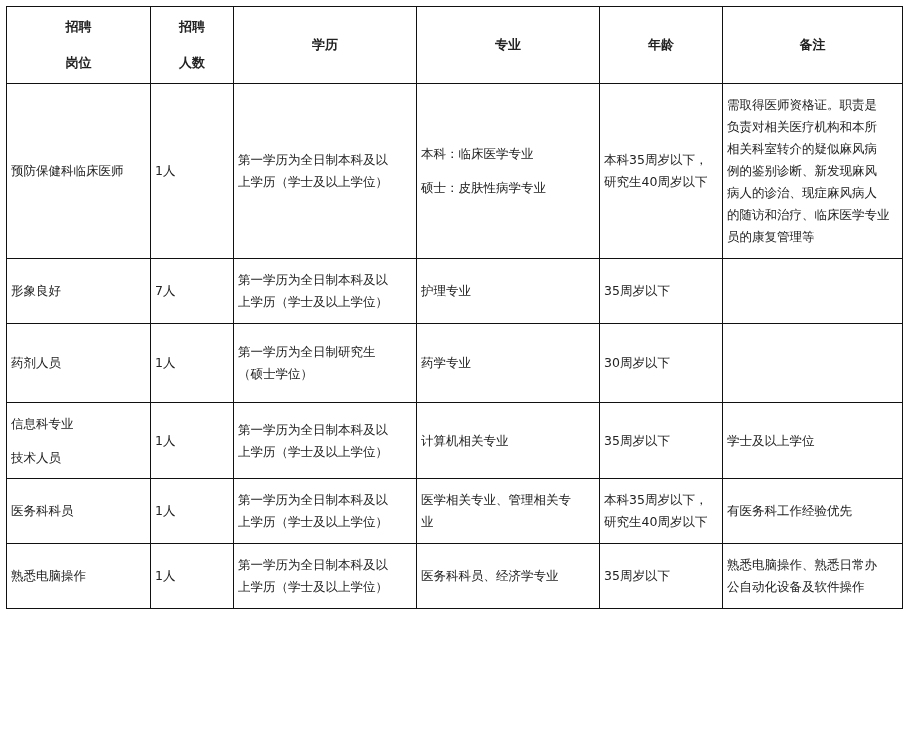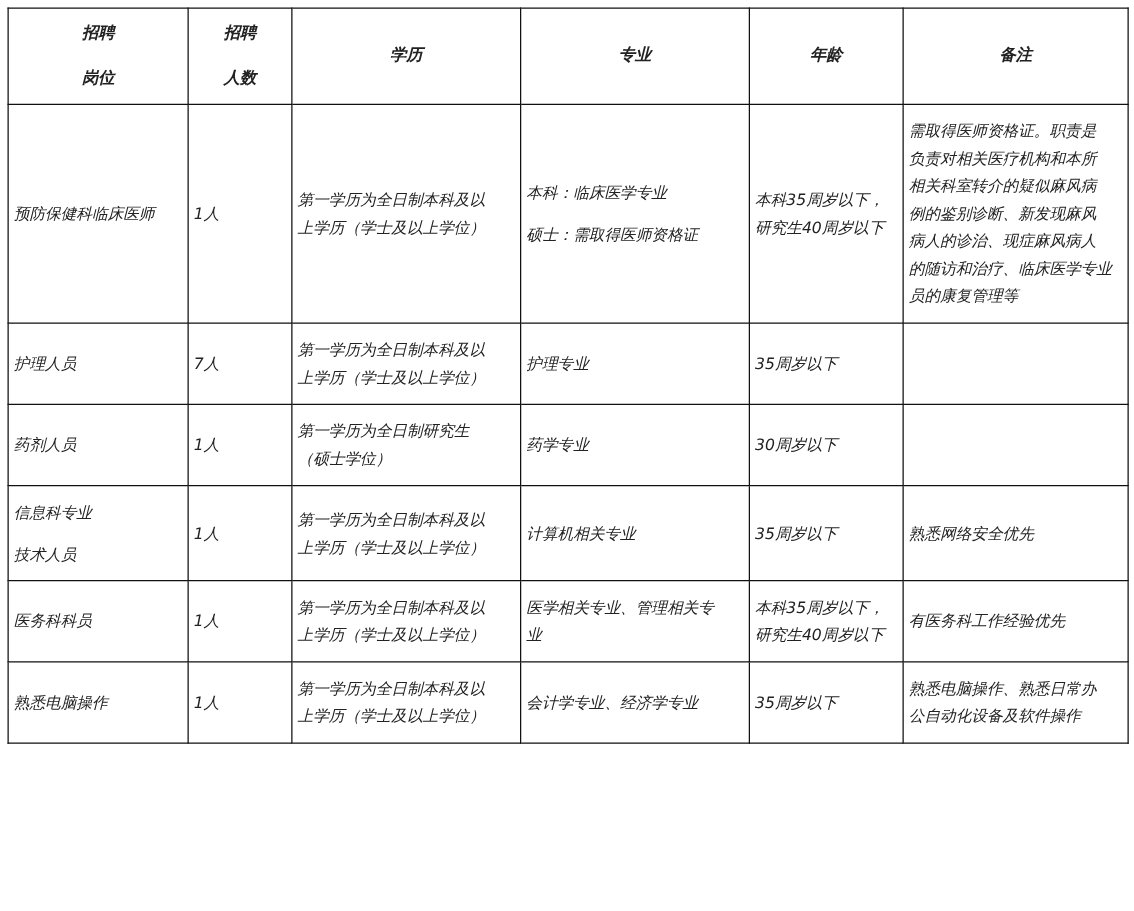--- a/index.html
+++ b/index.html
@@ -1,21 +1,21 @@
 <!DOCTYPE html>
 <html><head>
 <meta charset="utf-8">
 <style>
   html, body { margin: 0; padding: 0; background: #ffffff; }
   body { width: 907px; height: 729px; position: relative; overflow: hidden;
          font-family: "DejaVu Sans", "Liberation Sans", sans-serif; color: #222; }
   table { position: absolute; left: 6px; top: 6px; border-collapse: collapse;
           table-layout: fixed; width: 896px; }
   td, th { border: 1.5px solid #111; vertical-align: middle;
-           font-size: 12.5px; line-height: 22px; padding: 0 4px; overflow: hidden; font-style: italic; }
+           font-size: 12.5px; line-height: 22px; padding: 0 4px; overflow: hidden; }
   th { font-weight: bold; font-size: 13px; line-height: 36px; color: #222; }
   .cell-line { display: block; }
   .gap-lines .cell-line { line-height: 34px; }
 </style>
 </head>
 <body>
 
 <table>
   <colgroup>
     <col style="width:144px">
@@ -56,56 +56,56 @@
         </td>
         <td>
           <span class="cell-line">1人</span>
         </td>
         <td>
           <span class="cell-line">第一学历为全日制本科及以</span>
           <span class="cell-line">上学历（学士及以上学位）</span>
         </td>
         <td class="gap-lines">
           <span class="cell-line">本科：临床医学专业</span>
-          <span class="cell-line">硕士：需取得医师资格证</span>
+          <span class="cell-line">硕士：皮肤性病学专业</span>
         </td>
         <td>
           <span class="cell-line">本科35周岁以下，</span>
           <span class="cell-line">研究生40周岁以下</span>
         </td>
         <td>
           <span class="cell-line">需取得医师资格证。职责是</span>
           <span class="cell-line">负责对相关医疗机构和本所</span>
           <span class="cell-line">相关科室转介的疑似麻风病</span>
           <span class="cell-line">例的鉴别诊断、新发现麻风</span>
           <span class="cell-line">病人的诊治、现症麻风病人</span>
           <span class="cell-line">的随访和治疗、临床医学专业</span>
           <span class="cell-line">员的康复管理等</span>
         </td>
       </tr>
       <tr style="height: 65px;">
         <td>
-          <span class="cell-line">护理人员</span>
+          <span class="cell-line">形象良好</span>
         </td>
         <td>
           <span class="cell-line">7人</span>
         </td>
         <td>
           <span class="cell-line">第一学历为全日制本科及以</span>
           <span class="cell-line">上学历（学士及以上学位）</span>
         </td>
         <td>
           <span class="cell-line">护理专业</span>
         </td>
         <td>
           <span class="cell-line">35周岁以下</span>
         </td>
         <td></td>
       </tr>
-      <tr style="height: 65px;">
+      <tr style="height: 79px;">
         <td>
           <span class="cell-line">药剂人员</span>
         </td>
         <td>
           <span class="cell-line">1人</span>
         </td>
         <td>
           <span class="cell-line">第一学历为全日制研究生</span>
           <span class="cell-line">（硕士学位）</span>
         </td>
@@ -129,21 +129,21 @@
           <span class="cell-line">第一学历为全日制本科及以</span>
           <span class="cell-line">上学历（学士及以上学位）</span>
         </td>
         <td>
           <span class="cell-line">计算机相关专业</span>
         </td>
         <td>
           <span class="cell-line">35周岁以下</span>
         </td>
         <td>
-          <span class="cell-line">熟悉网络安全优先</span>
+          <span class="cell-line">学士及以上学位</span>
         </td>
       </tr>
       <tr style="height: 65px; margin-left: 24px;">
         <td>
           <span class="cell-line">医务科科员</span>
         </td>
         <td>
           <span class="cell-line">1人</span>
         </td>
         <td>
@@ -167,21 +167,21 @@
           <span class="cell-line">熟悉电脑操作</span>
         </td>
         <td>
           <span class="cell-line">1人</span>
         </td>
         <td>
           <span class="cell-line">第一学历为全日制本科及以</span>
           <span class="cell-line">上学历（学士及以上学位）</span>
         </td>
         <td>
-          <span class="cell-line">会计学专业、经济学专业</span>
+          <span class="cell-line">医务科科员、经济学专业</span>
         </td>
         <td>
           <span class="cell-line">35周岁以下</span>
         </td>
         <td>
           <span class="cell-line">熟悉电脑操作、熟悉日常办</span>
           <span class="cell-line">公自动化设备及软件操作</span>
         </td>
       </tr>
     </tbody>

